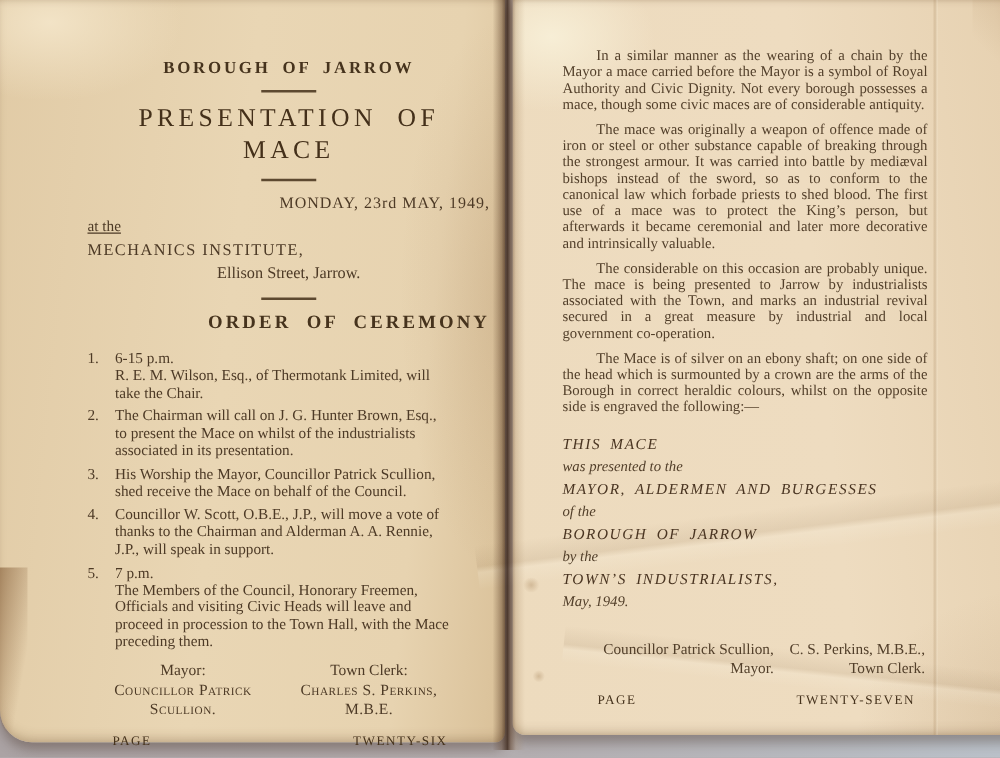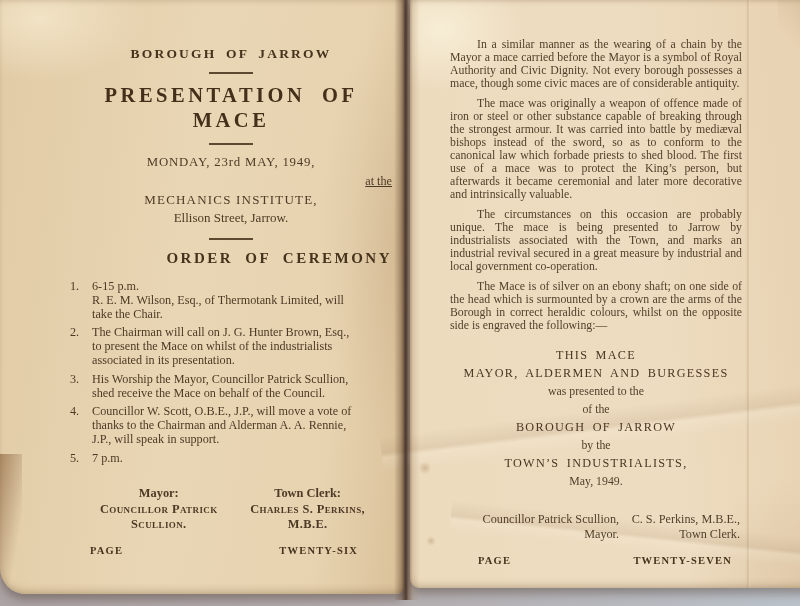--- a/index.html
+++ b/index.html
@@ -65,53 +65,53 @@
   .stain-2{left:16px;top:536px;width:10px;height:10px;}
 
   
   .lp-content{position:absolute;left:70px;top:46px;width:322px;color:#4d3a26;z-index:3;}
   .lp-header{
     text-align:center;font-size:13.5px;line-height:16px;font-weight:700;
     letter-spacing:2.2px;word-spacing:4px;color:#46331d;
   }
   .rule{width:44px;height:2px;background:#5d4930;margin:10px auto 9px auto;}
   .lp-title{
-    margin:0;text-align:center;font-size:20.5px;line-height:25px;font-weight:700;
+    margin:0;text-align:center;font-size:20.5px;line-height:25px;font-weight:400;
     letter-spacing:3.5px;word-spacing:8px;color:#44301a;
   }
-  .lp-date{text-align:center;font-size:12.8px;line-height:16px;letter-spacing:.8px;}
-  .lp-atthe{text-align:right;font-size:12.2px;line-height:15px;margin-top:4px;text-decoration:underline;}
-  .lp-venue{text-align:center;font-size:13px;line-height:16px;letter-spacing:1.2px;margin-top:3px;}
+  .lp-date{text-align:right;font-size:12.8px;line-height:16px;letter-spacing:.8px;}
+  .lp-atthe{text-align:left;font-size:12.2px;line-height:15px;margin-top:4px;text-decoration:underline;}
+  .lp-venue{font-size:13px;line-height:16px;letter-spacing:1.2px;margin-top:3px;}
   .lp-address{text-align:center;font-size:13px;line-height:16px;margin-top:2px;}
   .lp-order{
     margin:0;text-align:right;font-size:15px;line-height:19px;font-weight:700;
     letter-spacing:2.5px;word-spacing:6px;color:#46331d;
   }
   .ceremony-list{margin:12px 0 0 0;padding:0;list-style:none;}
   .cer-item{display:flex;margin-bottom:5px;font-size:12.2px;line-height:13.8px;}
   .cer-num{width:22px;flex:none;}
   .cer-body{width:268px;}
   .cer-time{display:block;}
   .cer-time:empty{display:none;}
-  .signatories{display:flex;justify-content:flex-end;margin-top:20px;padding:0 10px 0 2px;font-weight:bold;}
+  .signatories{display:flex;justify-content:flex-start;margin-top:8px;padding:0 10px 0 2px;}
   .sig-col{width:48%;text-align:center;font-size:12.4px;line-height:15px;}
   .sig-name{font-variant:small-caps;letter-spacing:.4px;margin-top:1px;}
   .page-footer{
     display:flex;justify-content:space-between;margin-top:13px;
-    font-size:10.5px;font-weight:700;letter-spacing:1.2px;color:#46331d;
+    font-size:10.5px;font-weight:400;letter-spacing:1.2px;color:#46331d;
   }
   .pf-left-page{padding:0 34px 0 20px;}
 
   
   .rp-content{position:absolute;left:40px;top:38px;width:292px;color:#523f2a;z-index:3;}
   .rp-para{
     margin:0 0 7px 0;font-size:11.8px;line-height:13px;
     text-align:justify;text-indent:27px;
   }
-  .inscription{margin-top:16px;text-align:center;}
+  .inscription{margin-top:16px;font-style:italic;}
   .insc-line{line-height:14px;margin-bottom:4px;}
   .insc-caps{font-size:12.2px;letter-spacing:1.3px;word-spacing:3px;color:#4a3522;}
   .insc-small{font-size:11.8px;}
   .signatures{display:flex;justify-content:space-between;margin-top:24px;padding:0 2px;}
   .sig2-col{text-align:right;font-size:12.2px;line-height:15px;}
   .sig2-col.first{width:58%;}
   .sig2-col.second{width:40%;}
   .pf-right-page{padding:0 10px 0 28px;margin-top:13px;}
 </style>
 </head>
@@ -159,20 +159,21 @@
           <span class="cer-num">4.</span>
           <span class="cer-body">
             
             <span class="cer-text">Councillor W. Scott, O.B.E., J.P., will move a vote of thanks to the Chairman and Alderman A. A. Rennie, J.P., will speak in support.</span>
           </span>
         </li>
         <li class="cer-item">
           <span class="cer-num">5.</span>
           <span class="cer-body">
             <span class="cer-time">7 p.m.</span>
+            <span class="cer-text">The Members of the Council, Honorary Freemen, Officials and visiting Civic Heads will leave and proceed in procession to the Town Hall, with the Mace preceding them.</span>
           </span>
         </li>
       </ul>
 
       <div class="signatories">
         <div class="sig-col">
           <div>Mayor:</div>
           <div class="sig-name">Councillor Patrick Scullion.</div>
         </div>
         <div class="sig-col">
@@ -192,27 +193,27 @@
     <div class="corner-fold"></div>
     <div class="fold-line"></div>
     <div class="crease crease-1"></div>
     <div class="crease crease-2"></div>
     <div class="stain stain-1"></div>
     <div class="stain stain-2"></div>
 
     <div class="rp-content">
       <p class="rp-para">In a similar manner as the wearing of a chain by the Mayor a mace carried before the Mayor is a symbol of Royal Authority and Civic Dignity.  Not every borough possesses a mace, though some civic maces are of considerable antiquity.</p>
       <p class="rp-para">The mace was originally a weapon of offence made of iron or steel or other substance capable of breaking through the strongest armour.  It was carried into battle by mediæval bishops instead of the sword, so as to conform to the canonical law which forbade priests to shed blood.  The first use of a mace was to protect the King’s person, but afterwards it became ceremonial and later more decorative and intrinsically valuable.</p>
-      <p class="rp-para">The circumstances on this occasion are probably unique. The mace is being presented to Jarrow by industrialists associated with the Town, and marks an industrial revival secured in a great measure by industrial and local government co-operation.</p>
+      <p class="rp-para">The considerable on this occasion are probably unique. The mace is being presented to Jarrow by industrialists associated with the Town, and marks an industrial revival secured in a great measure by industrial and local government co-operation.</p>
       <p class="rp-para">The Mace is of silver on an ebony shaft; on one side of the head which is surmounted by a crown are the arms of the Borough in correct heraldic colours, whilst on the opposite side is engraved the following:—</p>
 
       <div class="inscription">
         <div class="insc-line insc-caps">THIS MACE</div>
+        <div class="insc-line insc-small">was presented to the</div>
         <div class="insc-line insc-caps">MAYOR, ALDERMEN AND BURGESSES</div>
-        <div class="insc-line insc-small">was presented to the</div>
         <div class="insc-line insc-small">of the</div>
         <div class="insc-line insc-caps">BOROUGH OF JARROW</div>
         <div class="insc-line insc-small">by the</div>
         <div class="insc-line insc-caps">TOWN’S INDUSTRIALISTS,</div>
         <div class="insc-line insc-small">May, 1949.</div>
       </div>
 
       <div class="signatures">
         <div class="sig2-col first">
           <div>Councillor Patrick Scullion,</div>

